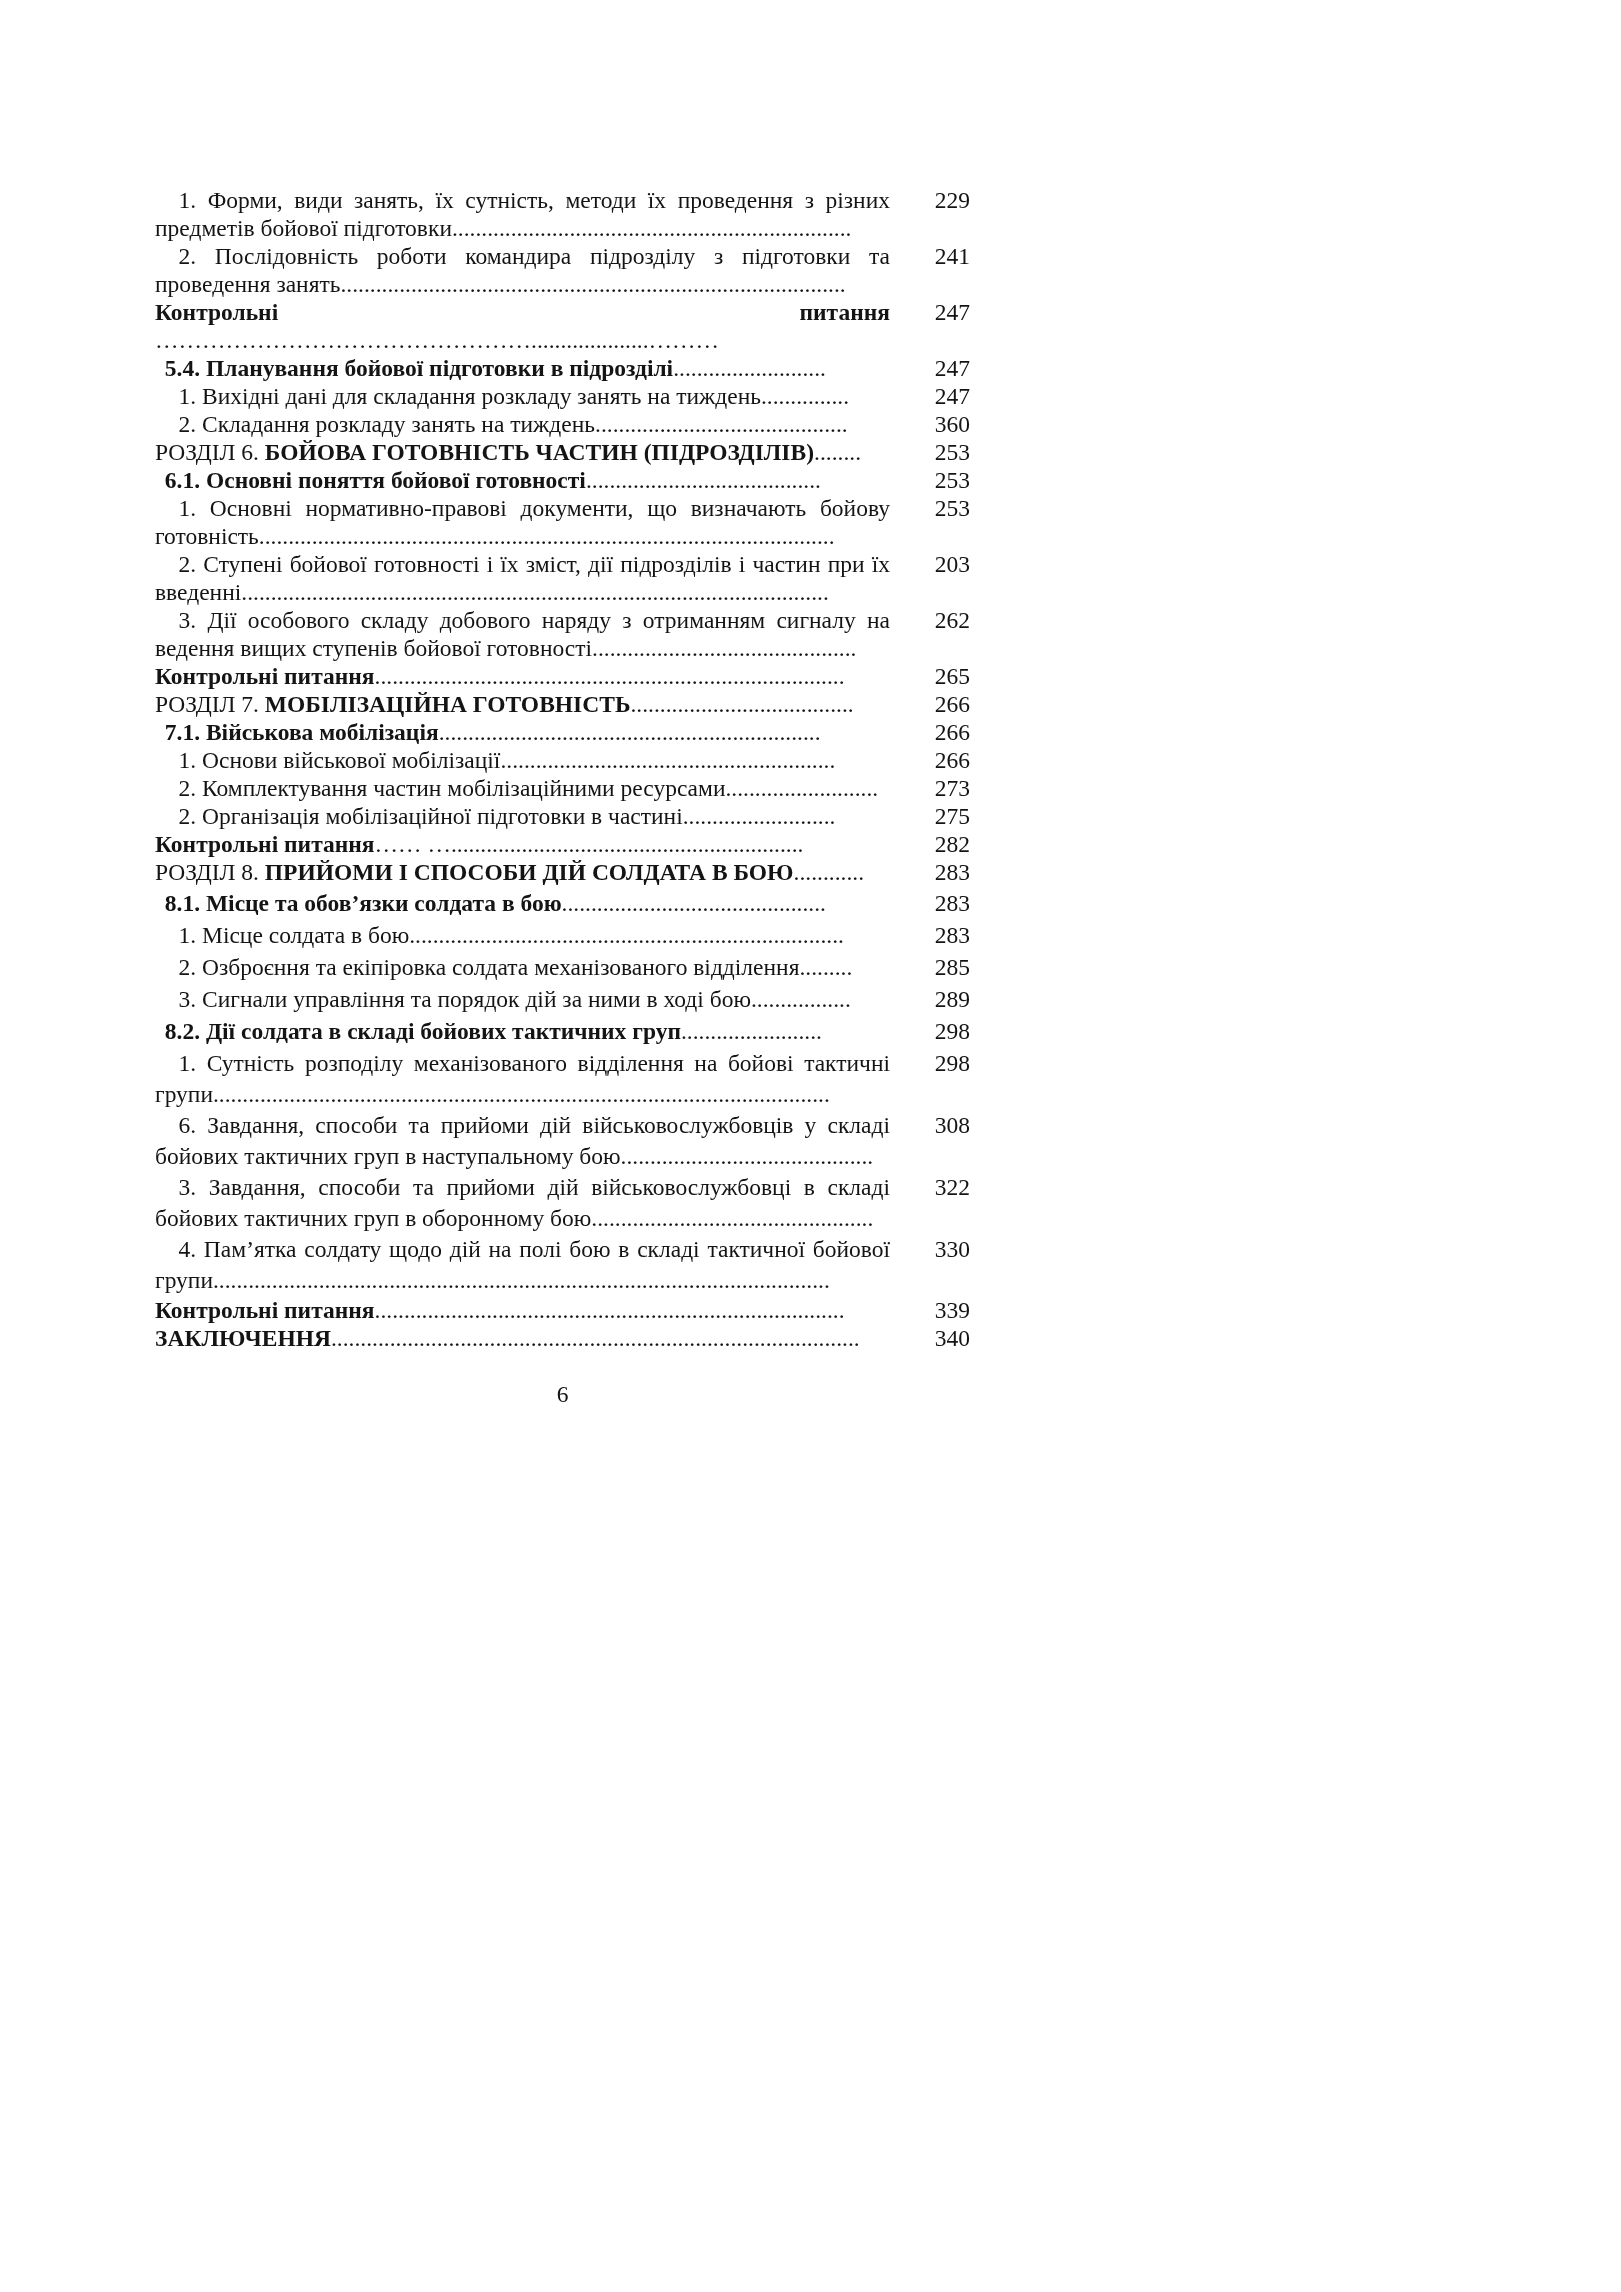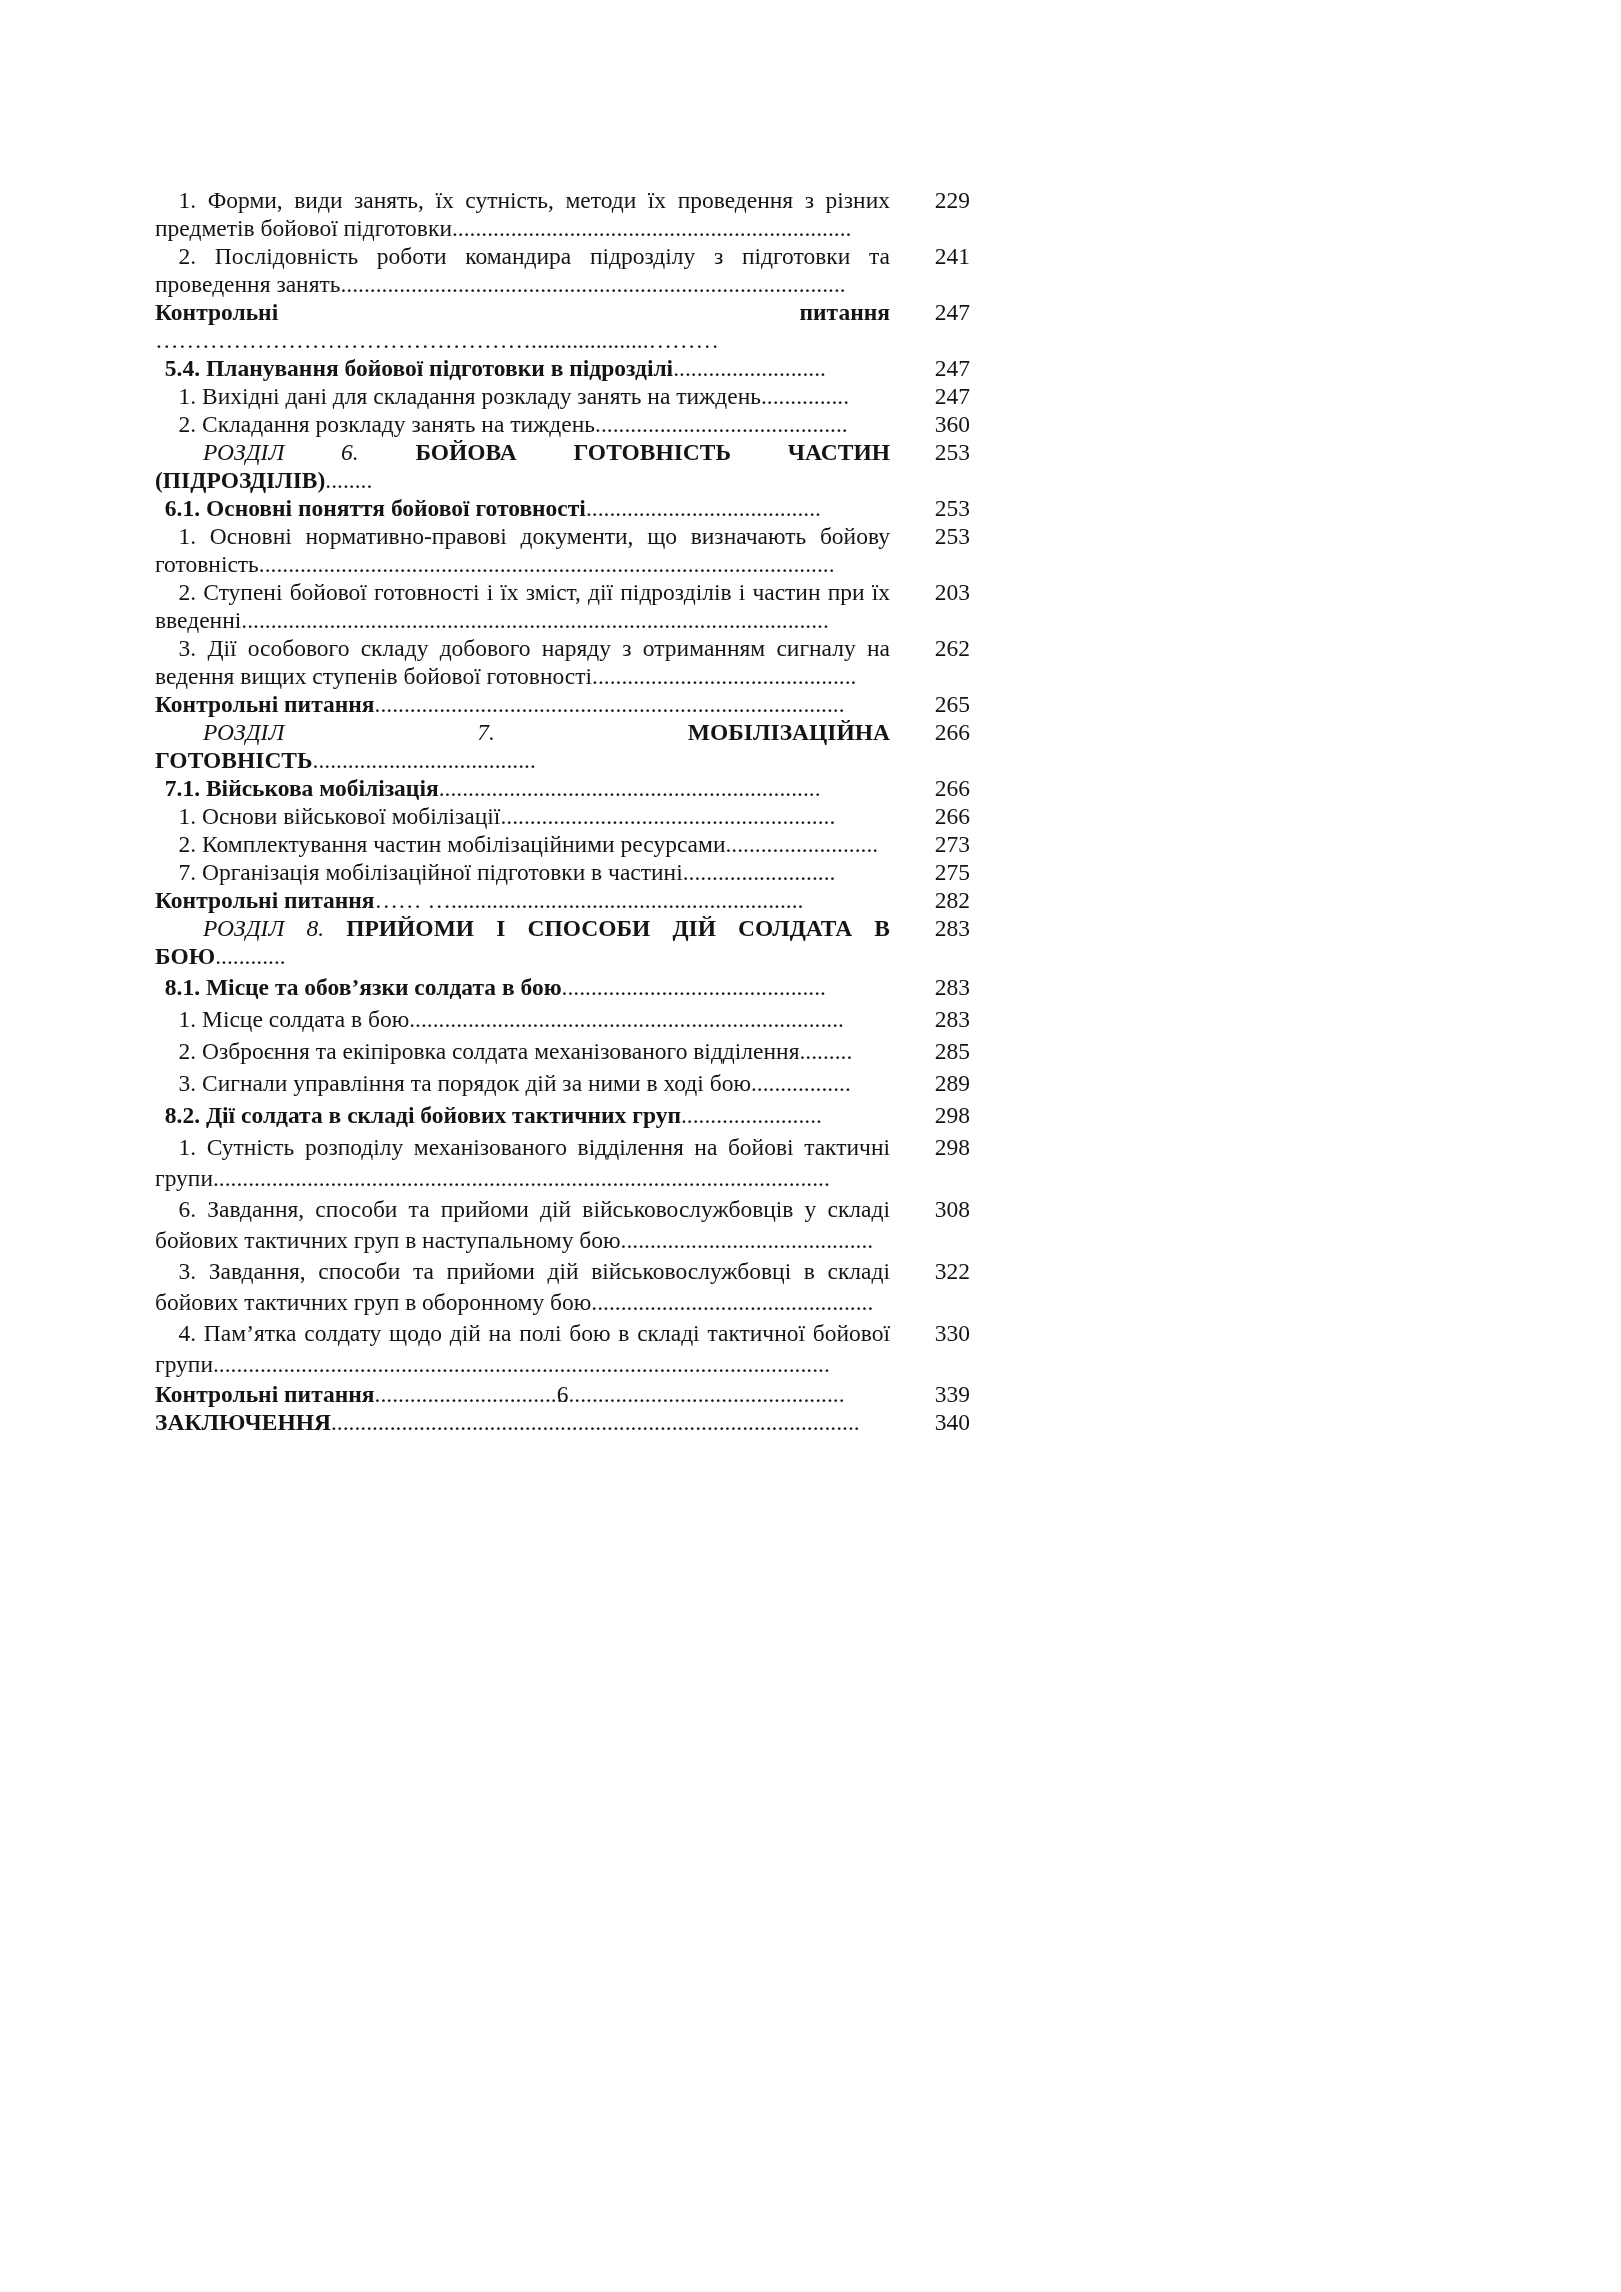--- a/index.html
+++ b/index.html
@@ -33,21 +33,21 @@
     font-weight: 400;
     white-space: nowrap;
   }
   
   .e-sub .entry-text { text-indent: 23.5px; font-weight: 400; }
   
   .e-bsub .entry-text { text-indent: 9.8px; font-weight: 700; }
   
   .e-control .entry-text { font-weight: 700; }
   
-  .e-chapter .prefix { font-style: italic; font-weight: 400; margin-left: 48px; }
+  .e-chapter .prefix { font-weight: 400; }
   .e-chapter .t { font-weight: 700; }
   
   .e-final .entry-text { font-weight: 700; }
   
   .dots { font-weight: 400; font-style: normal; word-break: break-all; }
   
   .spaced { margin-top: 3px; margin-bottom: 3.9px; }
   .tall .entry-text, .tall .entry-page { line-height: 31px; }
   .folio {
     position: absolute;
@@ -138,21 +138,21 @@
       <p class="entry-text"><span class="t">1. Основи військової мобілізації</span><span class="dots">.........................................................</span></p>
       <p class="entry-page">266</p>
     </div>
 
     <div class="entry e-sub">
       <p class="entry-text"><span class="t">2. Комплектування частин мобілізаційними ресурсами</span><span class="dots">..........................</span></p>
       <p class="entry-page">273</p>
     </div>
 
     <div class="entry e-sub">
-      <p class="entry-text"><span class="t">7. Організація мобілізаційної підготовки в частині</span><span class="dots">..........................</span></p>
+      <p class="entry-text"><span class="t">2. Організація мобілізаційної підготовки в частині</span><span class="dots">..........................</span></p>
       <p class="entry-page">275</p>
     </div>
 
     <div class="entry e-control">
       <p class="entry-text"><span class="t">Контрольні питання</span><span class="dots">…… …............................................................</span></p>
       <p class="entry-page">282</p>
     </div>
 
     <div class="entry e-chapter">
       <p class="entry-text"><span class="prefix">РОЗДІЛ 8.</span><span class="t"> ПРИЙОМИ І СПОСОБИ ДІЙ СОЛДАТА В БОЮ</span><span class="dots">............</span></p>

